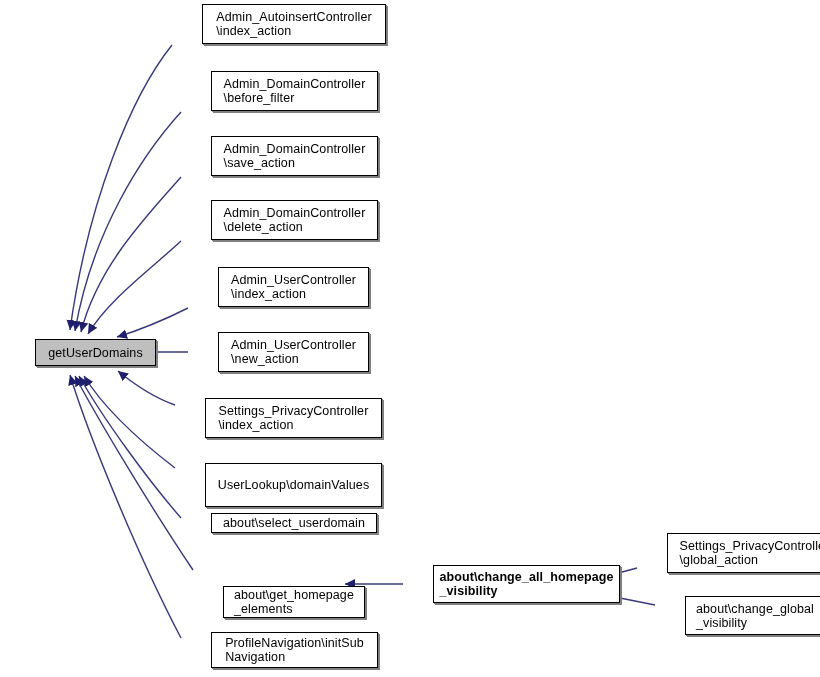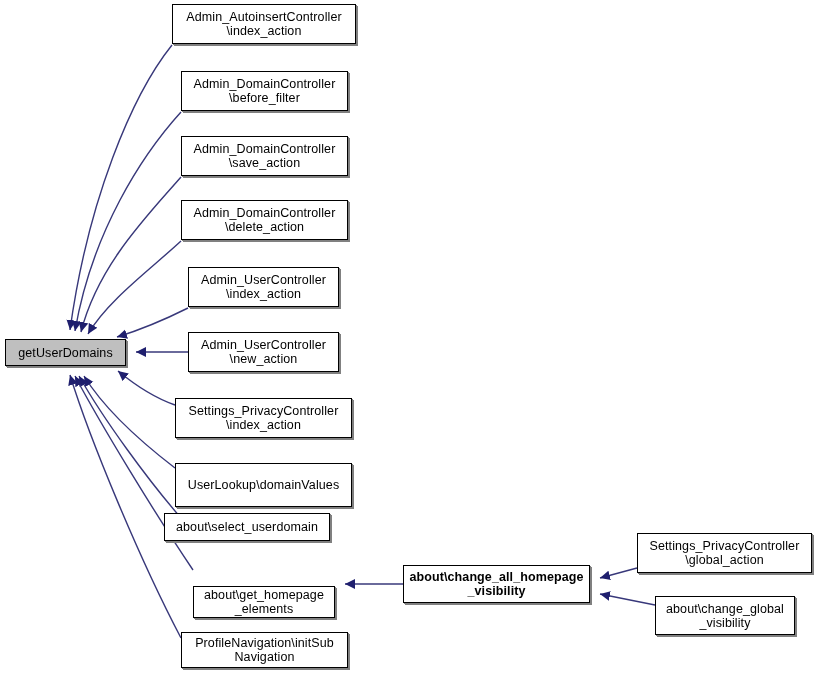--- a/index.html
+++ b/index.html
@@ -24,27 +24,27 @@
     pointer-events: none;
   }
   .node {
     position: absolute;
     box-sizing: border-box;
     border: 1px solid #000000;
     background: #ffffff;
     display: flex;
     align-items: center;
     justify-content: center;
-    text-align: center;
     color: #000000;
     font-size: 12.5px;
     line-height: 14px;
     letter-spacing: 0.1px;
     white-space: pre-line;
     box-shadow: 1px 1px 0 0 #808080, 2px 2px 0 0 #808080;
+    margin-left: 30px;
   }
   .node.root {
     background: #bfbfbf;
   }
   .node-label {
     display: block;
     padding: 0 3px;
   }
 </style>
 </head>
@@ -117,21 +117,21 @@
 
   <div class="node" style="left:175px; top:398px; width:177px; height:40px;">
     <span class="node-label">Settings_PrivacyController
 \index_action</span>
   </div>
 
   <div class="node" style="left:175px; top:463px; width:177px; height:44px;">
     <span class="node-label">UserLookup\domainValues</span>
   </div>
 
-  <div class="node" style="left:164px; top:513px; width:166px; height:28px;">
+  <div class="node" style="left:181px; top:513px; width:166px; height:20px;">
     <span class="node-label">about\select_userdomain</span>
   </div>
 
   <div class="node" style="left:193px; top:586px; width:142px; height:32px;">
     <span class="node-label">about\get_homepage
 _elements</span>
   </div>
 
   <div class="node" style="left:181px; top:632px; width:167px; height:36px;">
     <span class="node-label">ProfileNavigation\initSub

